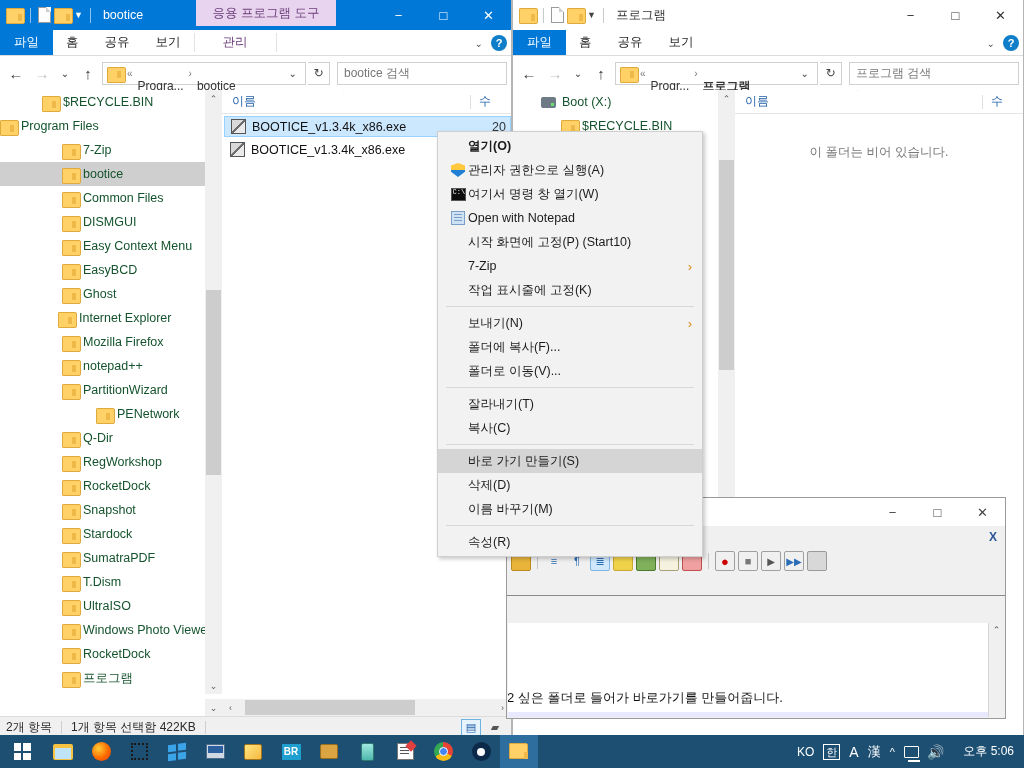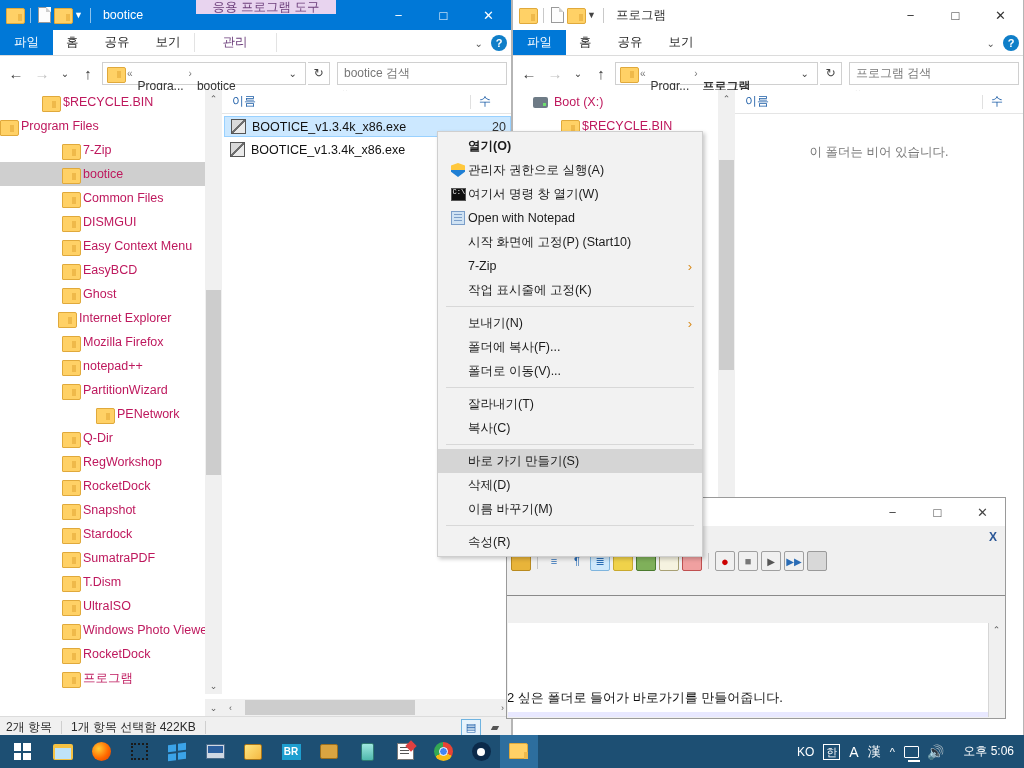--- a/index.html
+++ b/index.html
@@ -34,21 +34,21 @@
   }
   .ico-doc {
     width: 13px; height: 16px; background:#fdfdfd; border:1px solid #9a9a9a;
     display:inline-block; position: relative;
   }
   .ico-doc::after{ content:''; position:absolute; right:-1px; top:-1px; border-width:0 5px 5px 0;
     border-style:solid; border-color:#cfcfcf #ffffff; }
   .ico-caret { color:#fff; font-size:9px; line-height:1; }
   .win-title { margin-left: 8px; font-size: 12.5px; }
   .ctx-tab {
-    position:absolute; left:196px; top:0; height:14px; min-width:140px;
+    position:absolute; left:196px; top:0; height:26px; min-width:140px;
     background:#e8d4ef; color:#6b3d7a; display:flex; align-items:center;
     justify-content:center; font-size:12.5px; padding:0 12px; white-space:nowrap;
   }
   .wbtns { position:absolute; right:0; top:0; height:30px; display:flex; }
   .wbtn { width:45px; height:30px; display:flex; align-items:center; justify-content:center;
     color:#fff; font-size:13px; }
 
   
   .ribbon { height:26px; background:#ffffff; display:flex; align-items:stretch;
     font-size:12.5px; border-bottom:1px solid #dcdcdc; position:relative; }
@@ -78,21 +78,21 @@
   .addr-chev { margin-left:auto; color:#444; font-size:10px; padding:0 4px; }
   .refresh { width:22px; height:23px; border:1px solid #d0d0d0; border-left:none;
     display:flex; align-items:center; justify-content:center; color:#444; font-size:12px;}
   .searchbox { width:170px; height:23px; border:1px solid #d0d0d0; margin-left:5px;
     display:flex; align-items:center; padding:0 6px; color:#777; font-size:12px; }
 
   
   .wbody { display:flex; background:#fff; }
   .tree { width:205px; overflow:hidden; position:relative; background:#fff;
     border-right:0px solid #e5e5e5; }
-  .trow { height:24px; display:flex; align-items:center; font-size:12.5px; color:#be185d;
+  .trow { height:24px; display:flex; align-items:center; font-size:12.5px; color:#14532d;
     white-space:nowrap; padding-right:4px; }
   .trow.sel { background:#cfcfcf; }
   .trow .ico-folder { width:15px; height:13px; flex:none; margin-right:6px; }
   .drive-ico { width:15px; height:11px; background:#6e7b86; border-radius:2px; position:relative;
     margin-right:6px; flex:none; }
   .drive-ico::after{content:'';position:absolute;right:2px;bottom:2px;width:3px;height:3px;background:#6ddf6d;}
   .vsb { width:17px; background:#f0f0f0; position:relative; flex:none; }
   .vsb .arrow { height:17px; display:flex; align-items:center; justify-content:center;
     color:#5a5a5a; font-size:9px; }
   .vsb .thumb { position:absolute; left:1px; width:15px; background:#cdcdcd; }
@@ -230,21 +230,21 @@
         <span class="addr-chev">⌄</span>
       </div>
       <div class="refresh">↻</div>
       <div class="searchbox">
         <span>프로그램 검색</span>
       </div>
     </div>
 
     <div class="wbody" style="height:645px;">
       <div class="tree" style="width:205px;">
-        <div class="trow" style="padding-left:20px;">
+        <div class="trow" style="padding-left:28px;">
           <span class="drive-ico"></span>
           <span>Boot (X:)</span>
         </div>
         <div class="trow" style="padding-left:48px;">
           <span class="ico-folder"></span>
           <span>$RECYCLE.BIN</span>
         </div>
       </div>
       <div class="vsb" style="height:430px;">
         <div class="arrow">⌃</div>

